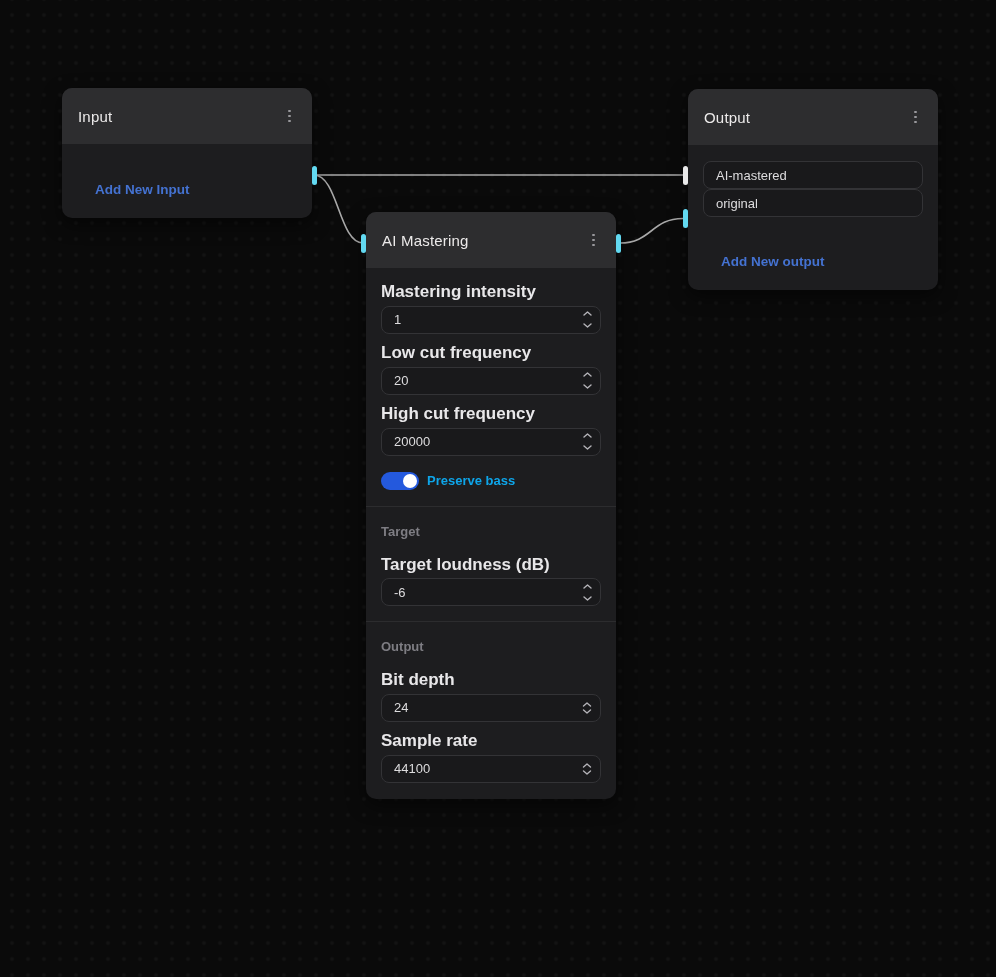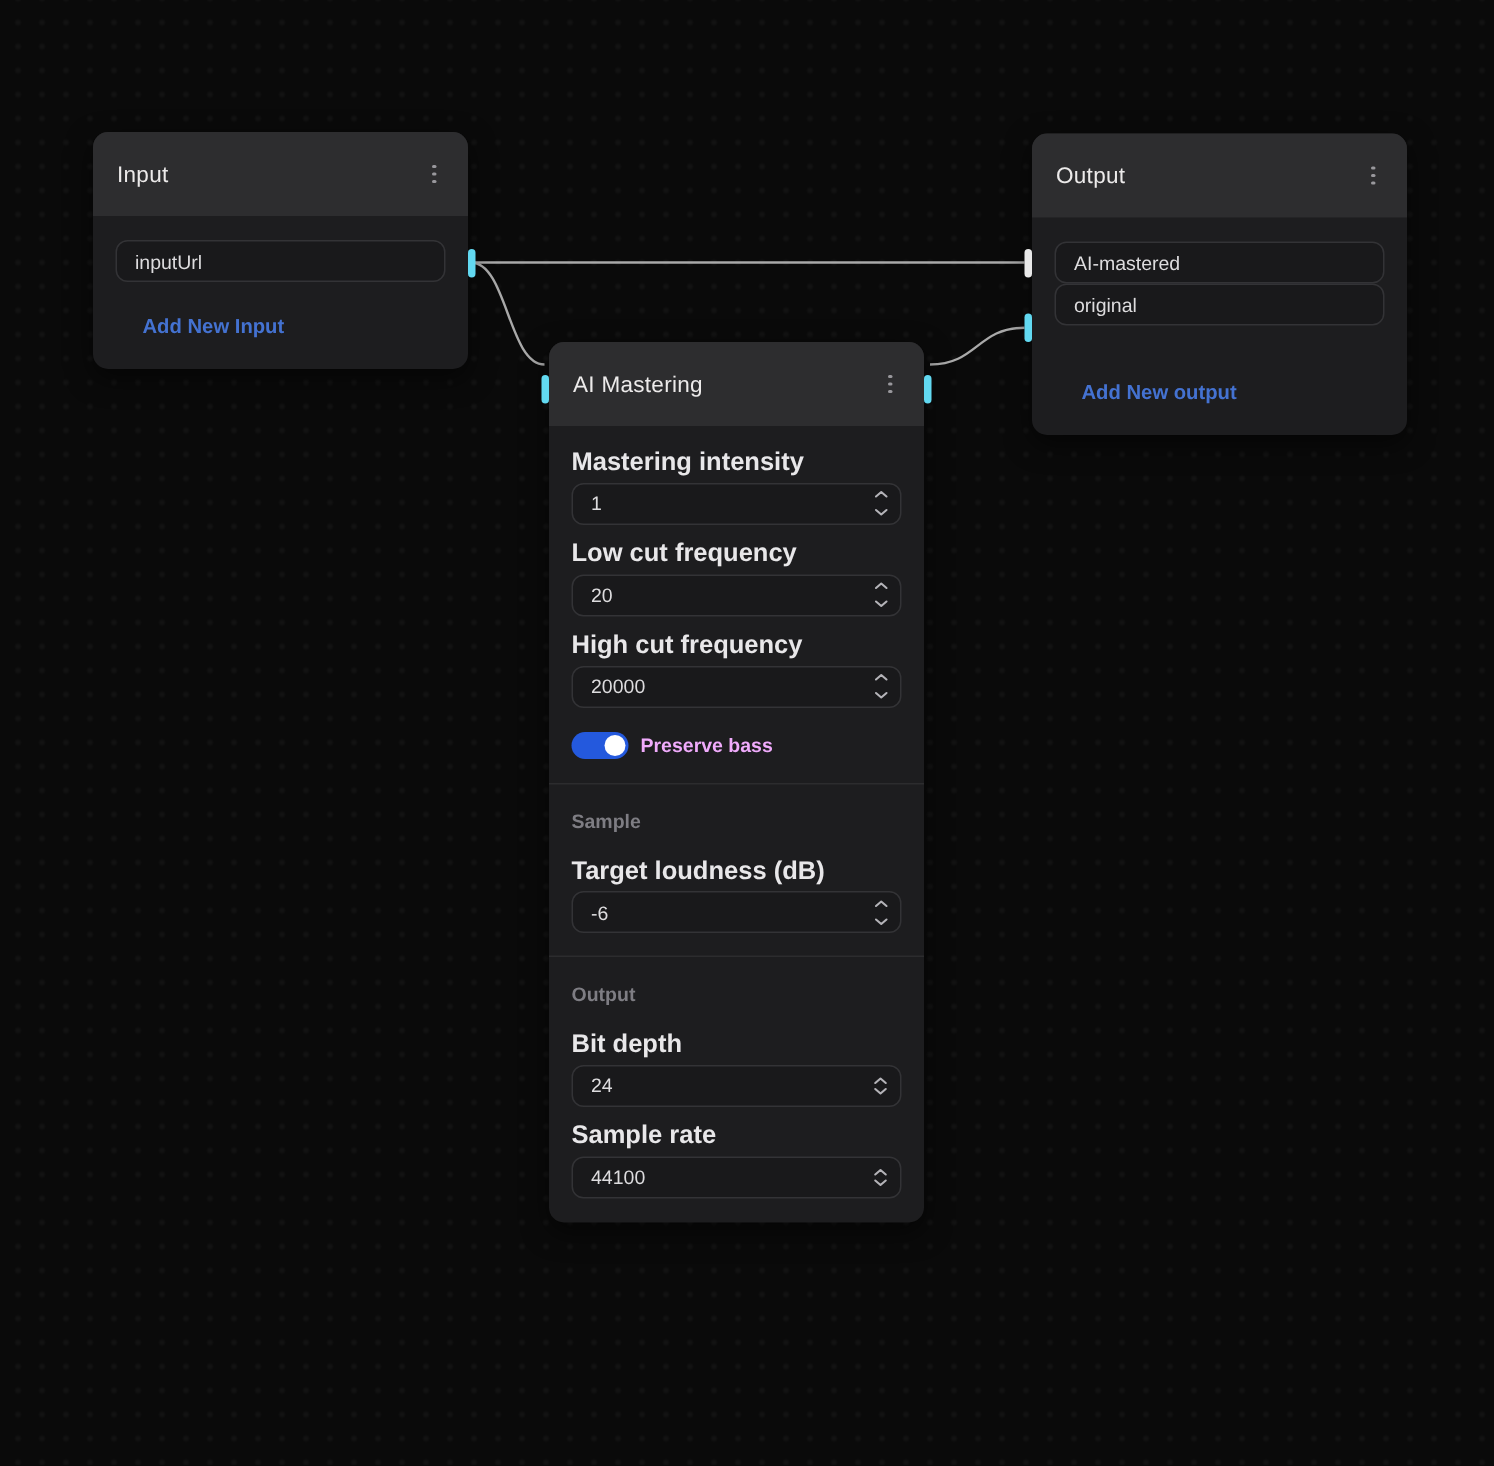--- a/index.html
+++ b/index.html
@@ -127,21 +127,21 @@
   }
   .toggle .knob {
     position: absolute;
     top: 2px; right: 2px;
     width: 14px; height: 14px;
     border-radius: 50%;
     background: #ffffff;
   }
   .toggle-label {
     margin-left: 8px;
-    color: #f0abfc;
+    color: #0ea5e9;
     font-size: 13px;
     font-weight: 600;
   }
   .divider {
     height: 1px;
     background: #2c2c2e;
     margin: 15px -15px 16px -15px;
   }
   .section-heading {
     color: #7e7d83;
@@ -176,29 +176,26 @@
   <div class="node" style="left:62px; top:88px;">
     <div class="node-header">
       <span class="node-title">Input</span>
       <span class="kebab">
           <i></i>
           <i></i>
           <i></i>
         </span>
     </div>
     <div class="node-body io">
-      <div class="textfield">
-        <span>inputUrl</span>
-      </div>
       <span class="add-link">Add New Input</span>
     </div>
     <span class="port cyan right" style="top:77.5px;"></span>
   </div>
 
-  <div class="node" style="left:366px; top:228px;">
+  <div class="node" style="left:366px; top:212px;">
     <div class="node-header">
       <span class="node-title">AI Mastering</span>
       <span class="kebab">
           <i></i>
           <i></i>
           <i></i>
         </span>
     </div>
     <div class="node-body">
 
@@ -255,21 +252,21 @@
 
       <div class="toggle-row">
         <span class="toggle">
             <span class="knob"></span>
           </span>
         <span class="toggle-label">Preserve bass</span>
       </div>
 
       <div class="divider"></div>
 
-      <div class="section-heading">Sample</div>
+      <div class="section-heading">Target</div>
 
       <div class="group">
         <span class="field-label">Target loudness (dB)</span>
         <div class="textfield">
           <span>-6</span>
           <span class="spin-btn up">
             <svg width="9" height="5" viewBox="0 0 9 5">
                 <path d="M1 4 L4.5 1 L8 4" fill="none" stroke="#b4b3b8" stroke-width="1.4" stroke-linecap="round" stroke-linejoin="round"></path>
               </svg>
           </span>

